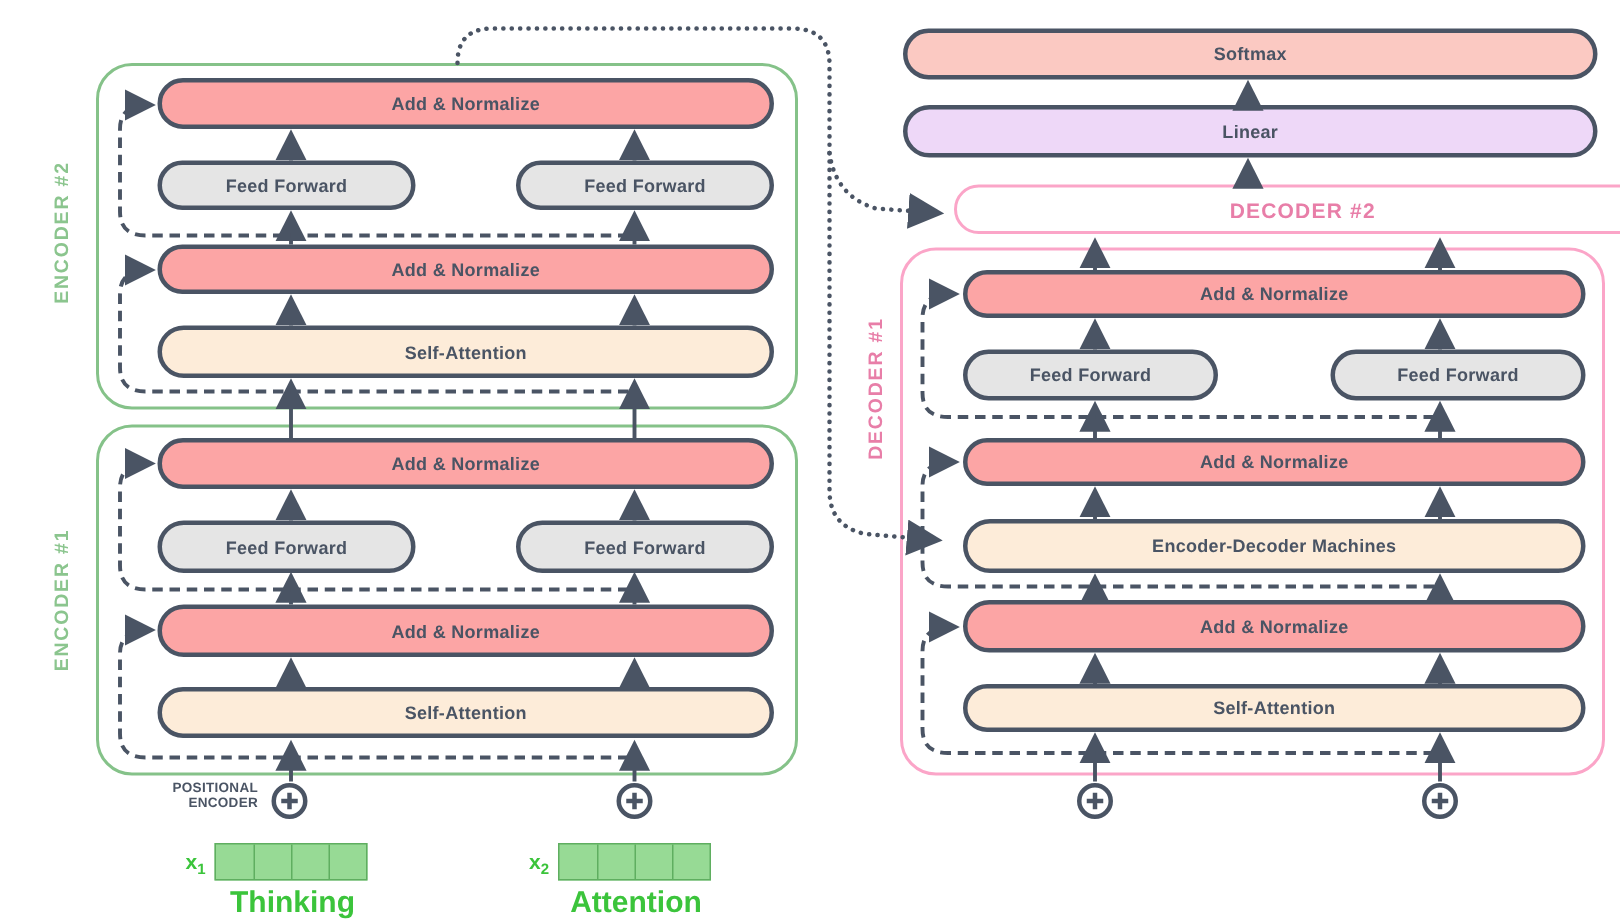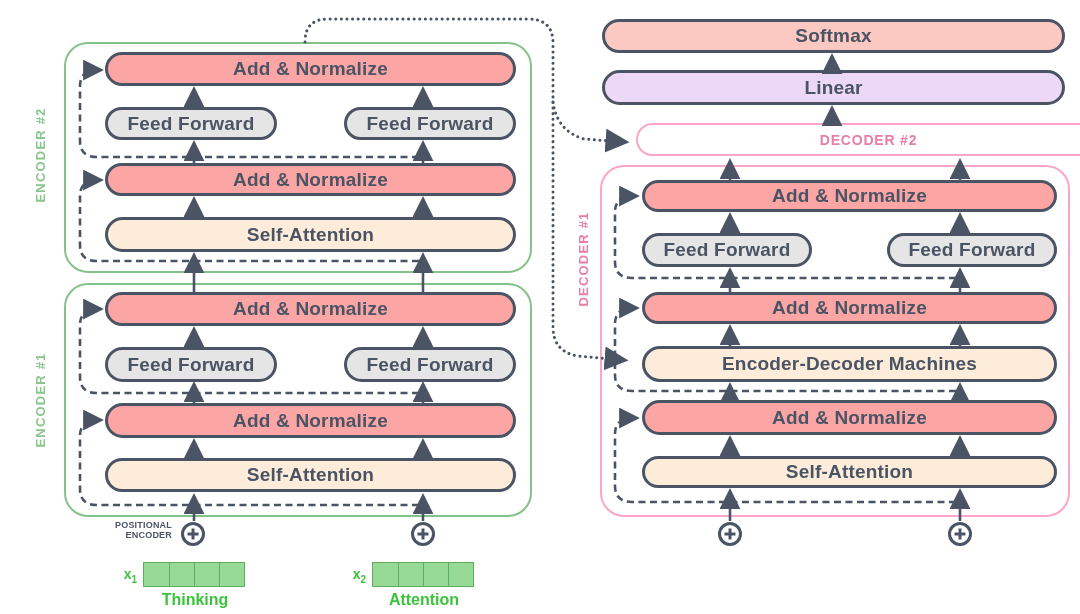--- a/index.html
+++ b/index.html
@@ -7,21 +7,21 @@
     position:relative;width:1080px;height:614px;overflow:hidden;
     font-family:"Liberation Sans","DejaVu Sans",sans-serif;background:#ffffff;
   }
   .wires{position:absolute;left:0;top:0;z-index:5;pointer-events:none;}
   .groupbox{position:absolute;border-radius:24px;background:#ffffff;z-index:1;}
   .enc{border:2.5px solid #85c289;}
   .dec{border:2.5px solid #fba5c8;}
   .pill{
     position:absolute;z-index:3;border:3px solid #4a5464;border-radius:18px;
     display:flex;align-items:center;justify-content:center;
-    font-size:19px;font-weight:600;color:#4a5464;letter-spacing:.2px;
+    font-size:12px;font-weight:600;color:#4a5464;letter-spacing:.2px;
   }
   .fill-green{background:#fca5a5;}
   .fill-blue{background:#e5e5e5;}
   .fill-orange{background:#fdecd9;}
   .fill-salmon{background:#fbc9c2;}
   .fill-lavender{background:#eed8f8;}
   .dec2box{
     position:absolute;z-index:3;border:2.5px solid #fba5c8;border-radius:17px;background:#ffffff;
     display:flex;align-items:center;justify-content:center;
     font-size:14px;font-weight:600;color:#e87ea8;letter-spacing:.8px;
@@ -42,21 +42,21 @@
   }
   .xlabel sub{font-size:10px;}
   .vec{
     position:absolute;z-index:4;width:100px;height:23px;background:#97da95;
     border:1.5px solid #5fae60;display:grid;grid-template-columns:repeat(4,1fr);
   }
   .vec .cell{border-left:1.2px solid #5fae60;}
   .vec .cell:first-child{border-left:none;}
   .word{
     position:absolute;z-index:4;width:150px;text-align:center;
-    font-size:16px;font-weight:700;color:#3bc43b;
+    font-size:20px;font-weight:700;color:#3bc43b;
   }
 </style>
 </head>
 <body>
 
 <div class="canvas">
 
   <div class="groupbox enc" style="left:64px;top:42px;width:464px;height:227px;"></div>
   <div class="groupbox enc" style="left:64px;top:283px;width:464px;height:230px;"></div>
   <div class="groupbox dec" style="left:600px;top:165px;width:466px;height:348px;"></div>

